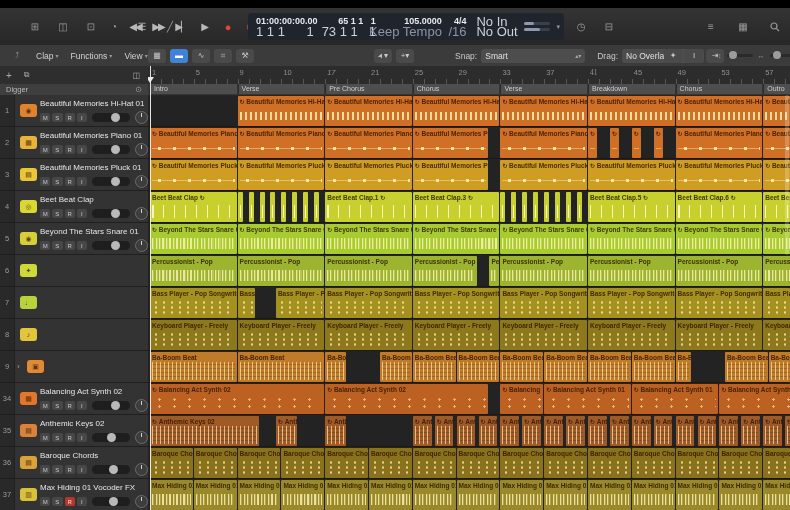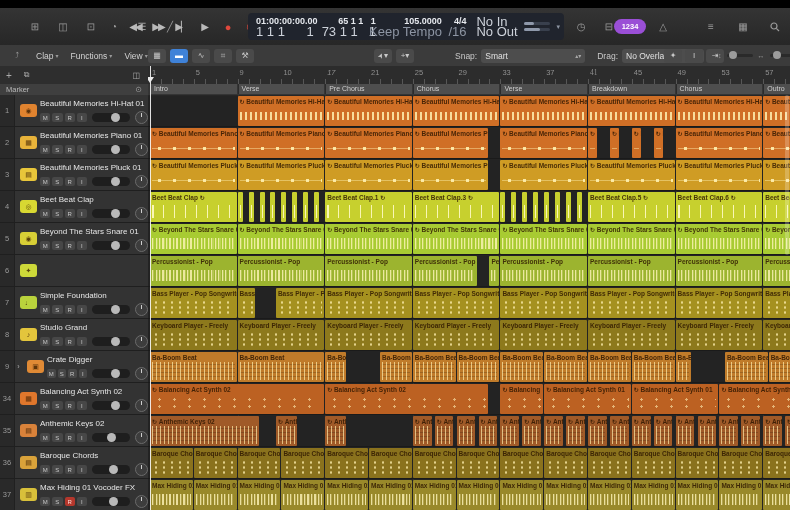--- a/index.html
+++ b/index.html
@@ -159,24 +159,20 @@
             <i style="width:16px"></i>
           </div>
       </div>
       <div class="lcd-chev">▾</div>
     </div>
 
     <div class="cb-group" style="left:570px" id="cb-right-small">
         <div class="cb-btn">◷</div>
         <div class="cb-btn">⊟</div>
       </div>
-    <div class="cb-group" style="left:614px">
-      <div id="countin-badge">1234</div>
-      <div class="cb-btn">△</div>
-    </div>
     <div class="cb-group" style="left:700px;gap:10px" id="cb-right">
         <div class="cb-btn">≡</div>
         <div class="cb-btn">▦</div>
         <div class="cb-btn">
           <svg class="svg-ic" width="10" height="10" viewBox="0 0 10 10">
             <circle cx="4" cy="4" r="3" fill="none" stroke="#9a9a9a" stroke-width="1.2"></circle>
             <line x1="6.3" y1="6.3" x2="9" y2="9" stroke="#9a9a9a" stroke-width="1.2"></line>
           </svg>
         </div>
       </div>
@@ -243,21 +239,21 @@
         </div>
     </div>
   </div>
 
   <div id="panel-top">
     <span style="margin-left:6px">+</span>
     <span style="margin-left:12px;font-size:8px">⧉</span>
     <span style="margin-left:auto;margin-right:8px;font-size:8px">◫</span>
   </div>
   <div id="marker-row">
-    <span style="margin-left:6px">Marker</span>
+    <span style="margin-left:6px">Digger</span>
     <span style="margin-left:auto;margin-right:6px;font-size:8px;color:#999">⊙</span>
   </div>
 
   <div id="track-headers">
       <div class="thr">
         <div class="tnum">1</div>
         <div class="chip" style="background: rgb(224, 131, 47);">◉</div>
         <div class="tbody">
           <div class="tname">Beautiful Memories Hi-Hat 01</div>
           <div class="tctl">
@@ -340,68 +336,29 @@
           </div>
         </div>
       </div>
       <div class="thr">
         <div class="tnum">6</div>
         <div class="chip" style="background: rgb(205, 217, 57);">✦</div>
       </div>
       <div class="thr">
         <div class="tnum">7</div>
         <div class="chip" style="background: rgb(185, 210, 60);">♩</div>
-        <div class="tbody">
-          <div class="tname">Simple Foundation</div>
-          <div class="tctl">
-            <div class="msri">M</div>
-            <div class="msri">S</div>
-            <div class="msri">R</div>
-            <div class="msri">I</div>
-            <div class="vslider">
-              <div class="vknob" style="left: 19.14px;"></div>
-            </div>
-            <div class="pknob"></div>
-          </div>
-        </div>
       </div>
       <div class="thr">
         <div class="tnum">8</div>
         <div class="chip" style="background: rgb(227, 197, 60);">♪</div>
-        <div class="tbody">
-          <div class="tname">Studio Grand</div>
-          <div class="tctl">
-            <div class="msri">M</div>
-            <div class="msri">S</div>
-            <div class="msri">R</div>
-            <div class="msri">I</div>
-            <div class="vslider">
-              <div class="vknob" style="left: 19.14px;"></div>
-            </div>
-            <div class="pknob"></div>
-          </div>
-        </div>
       </div>
       <div class="thr">
         <div class="tnum">9</div>
         <div class="tdisc">›</div>
         <div class="chip" style="background: rgb(224, 138, 53);">▣</div>
-        <div class="tbody">
-          <div class="tname">Crate Digger</div>
-          <div class="tctl">
-            <div class="msri">M</div>
-            <div class="msri">S</div>
-            <div class="msri">R</div>
-            <div class="msri">I</div>
-            <div class="vslider">
-              <div class="vknob" style="left: 19.14px;"></div>
-            </div>
-            <div class="pknob"></div>
-          </div>
-        </div>
       </div>
       <div class="thr">
         <div class="tnum">34</div>
         <div class="chip" style="background: rgb(224, 119, 44);">▦</div>
         <div class="tbody">
           <div class="tname">Balancing Act Synth 02</div>
           <div class="tctl">
             <div class="msri">M</div>
             <div class="msri">S</div>
             <div class="msri">R</div>

